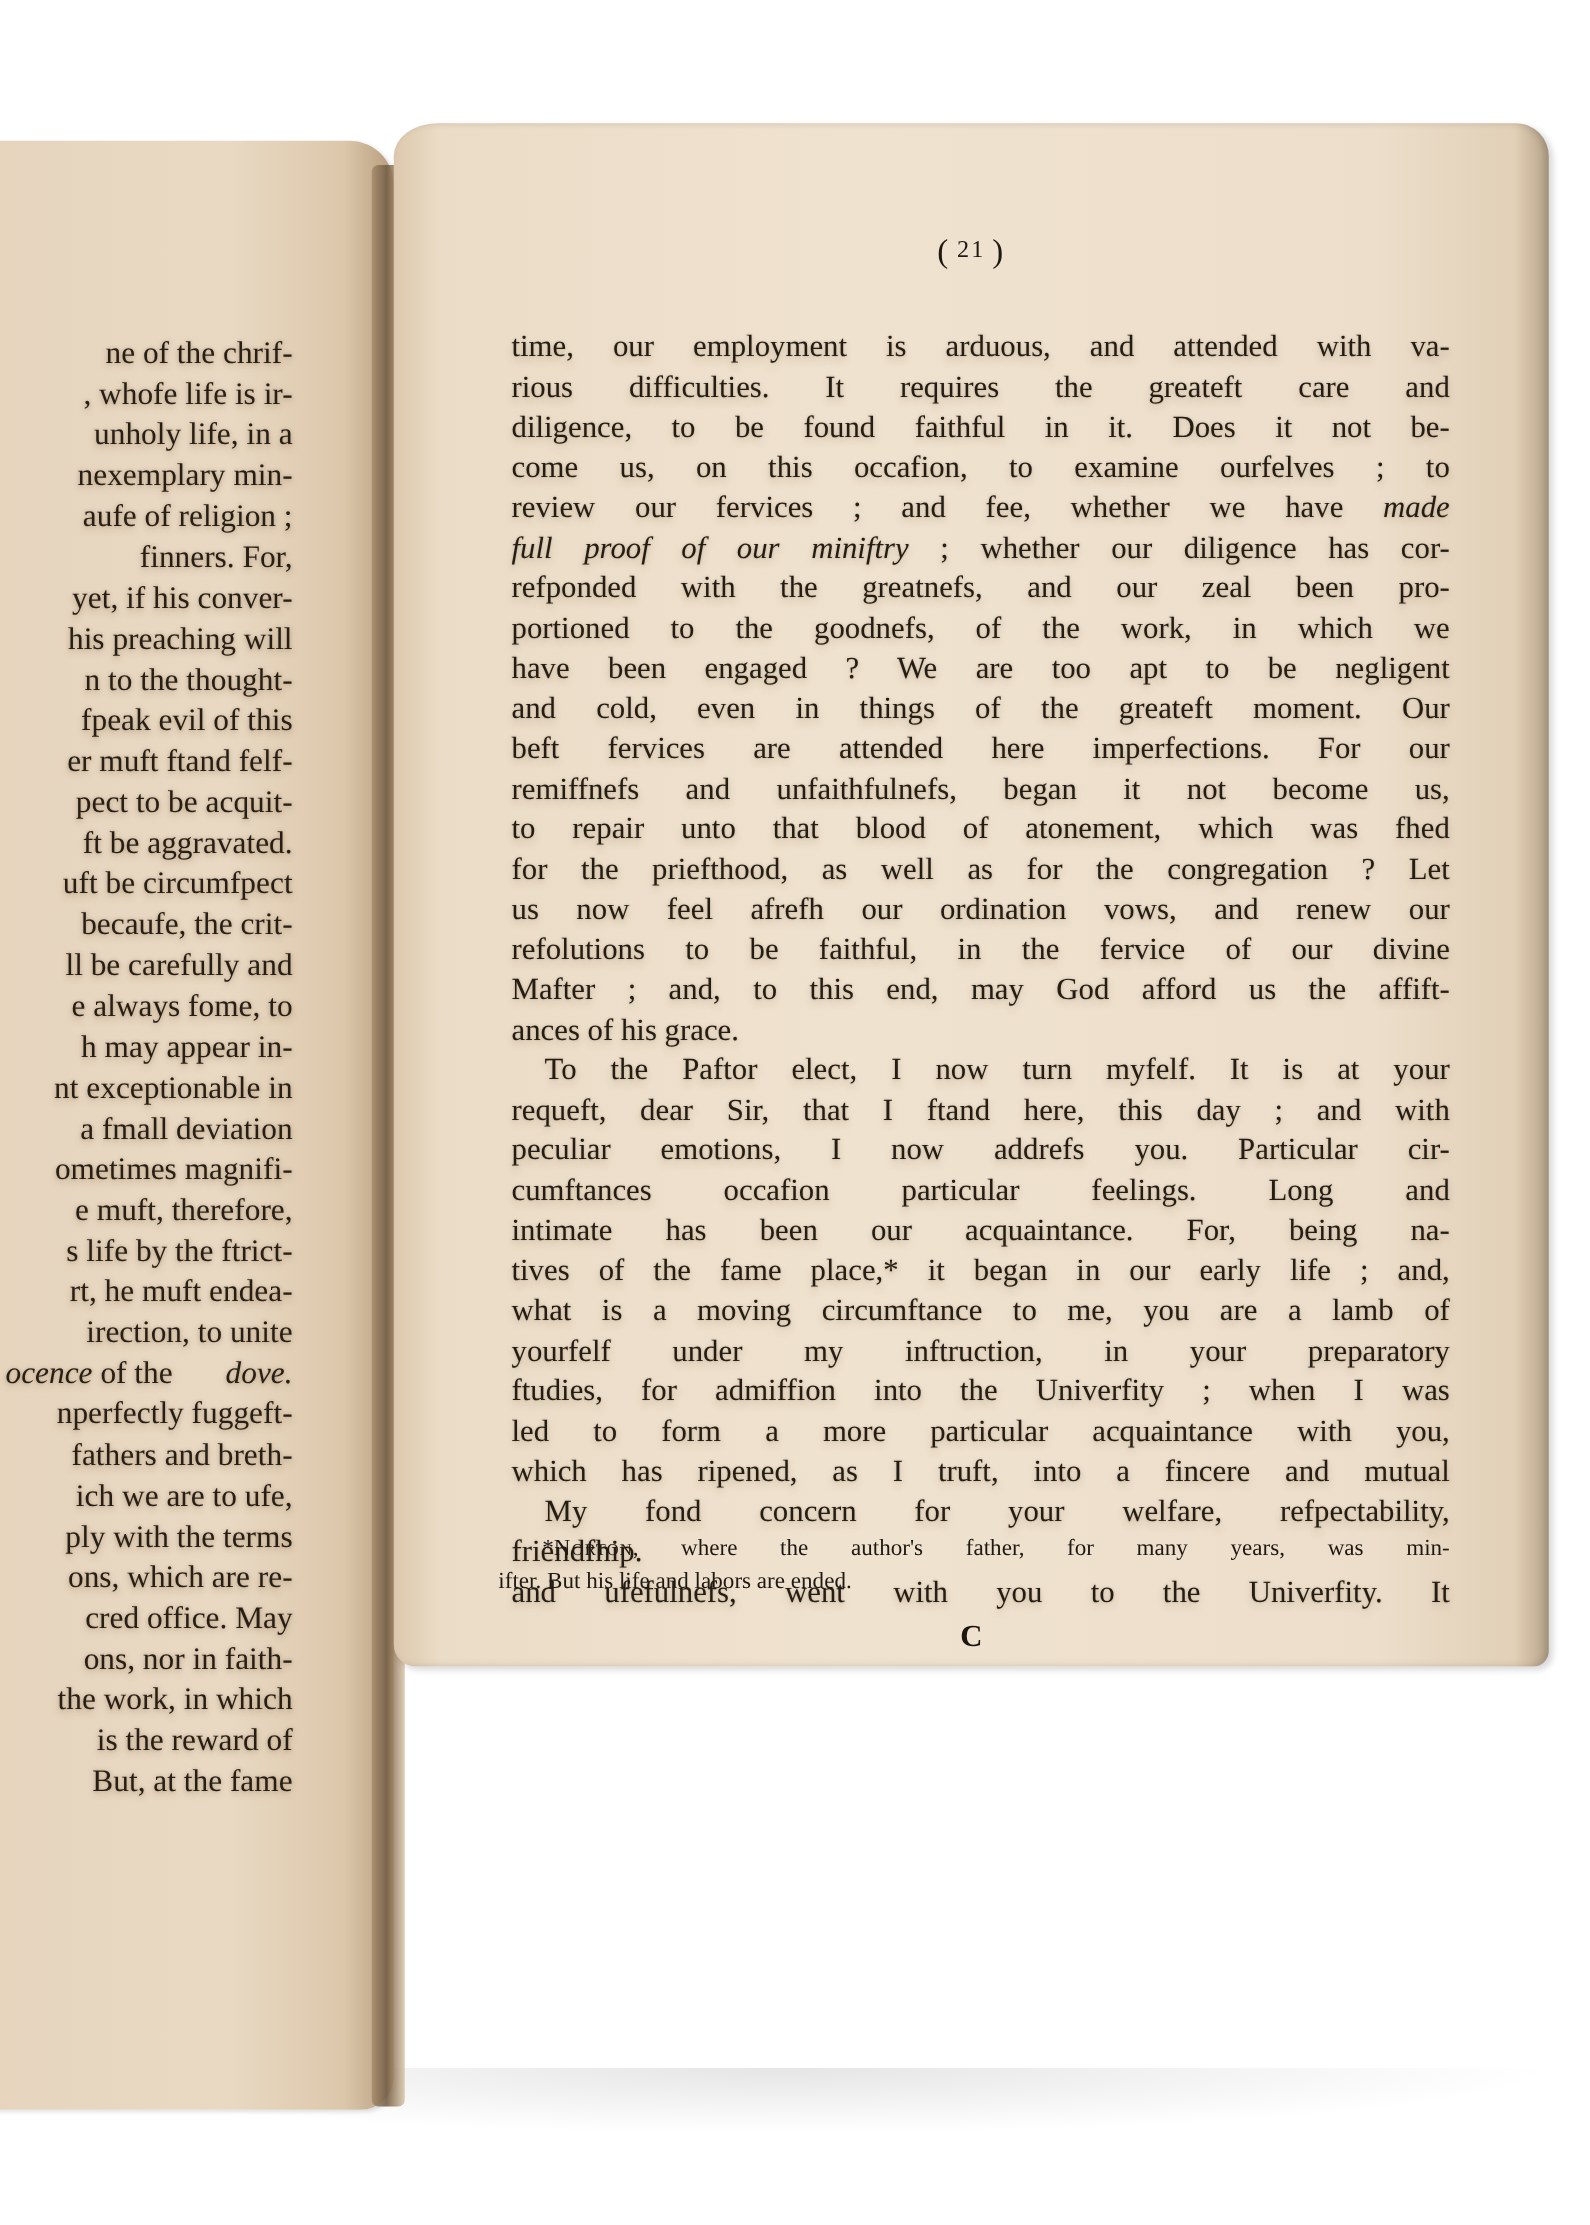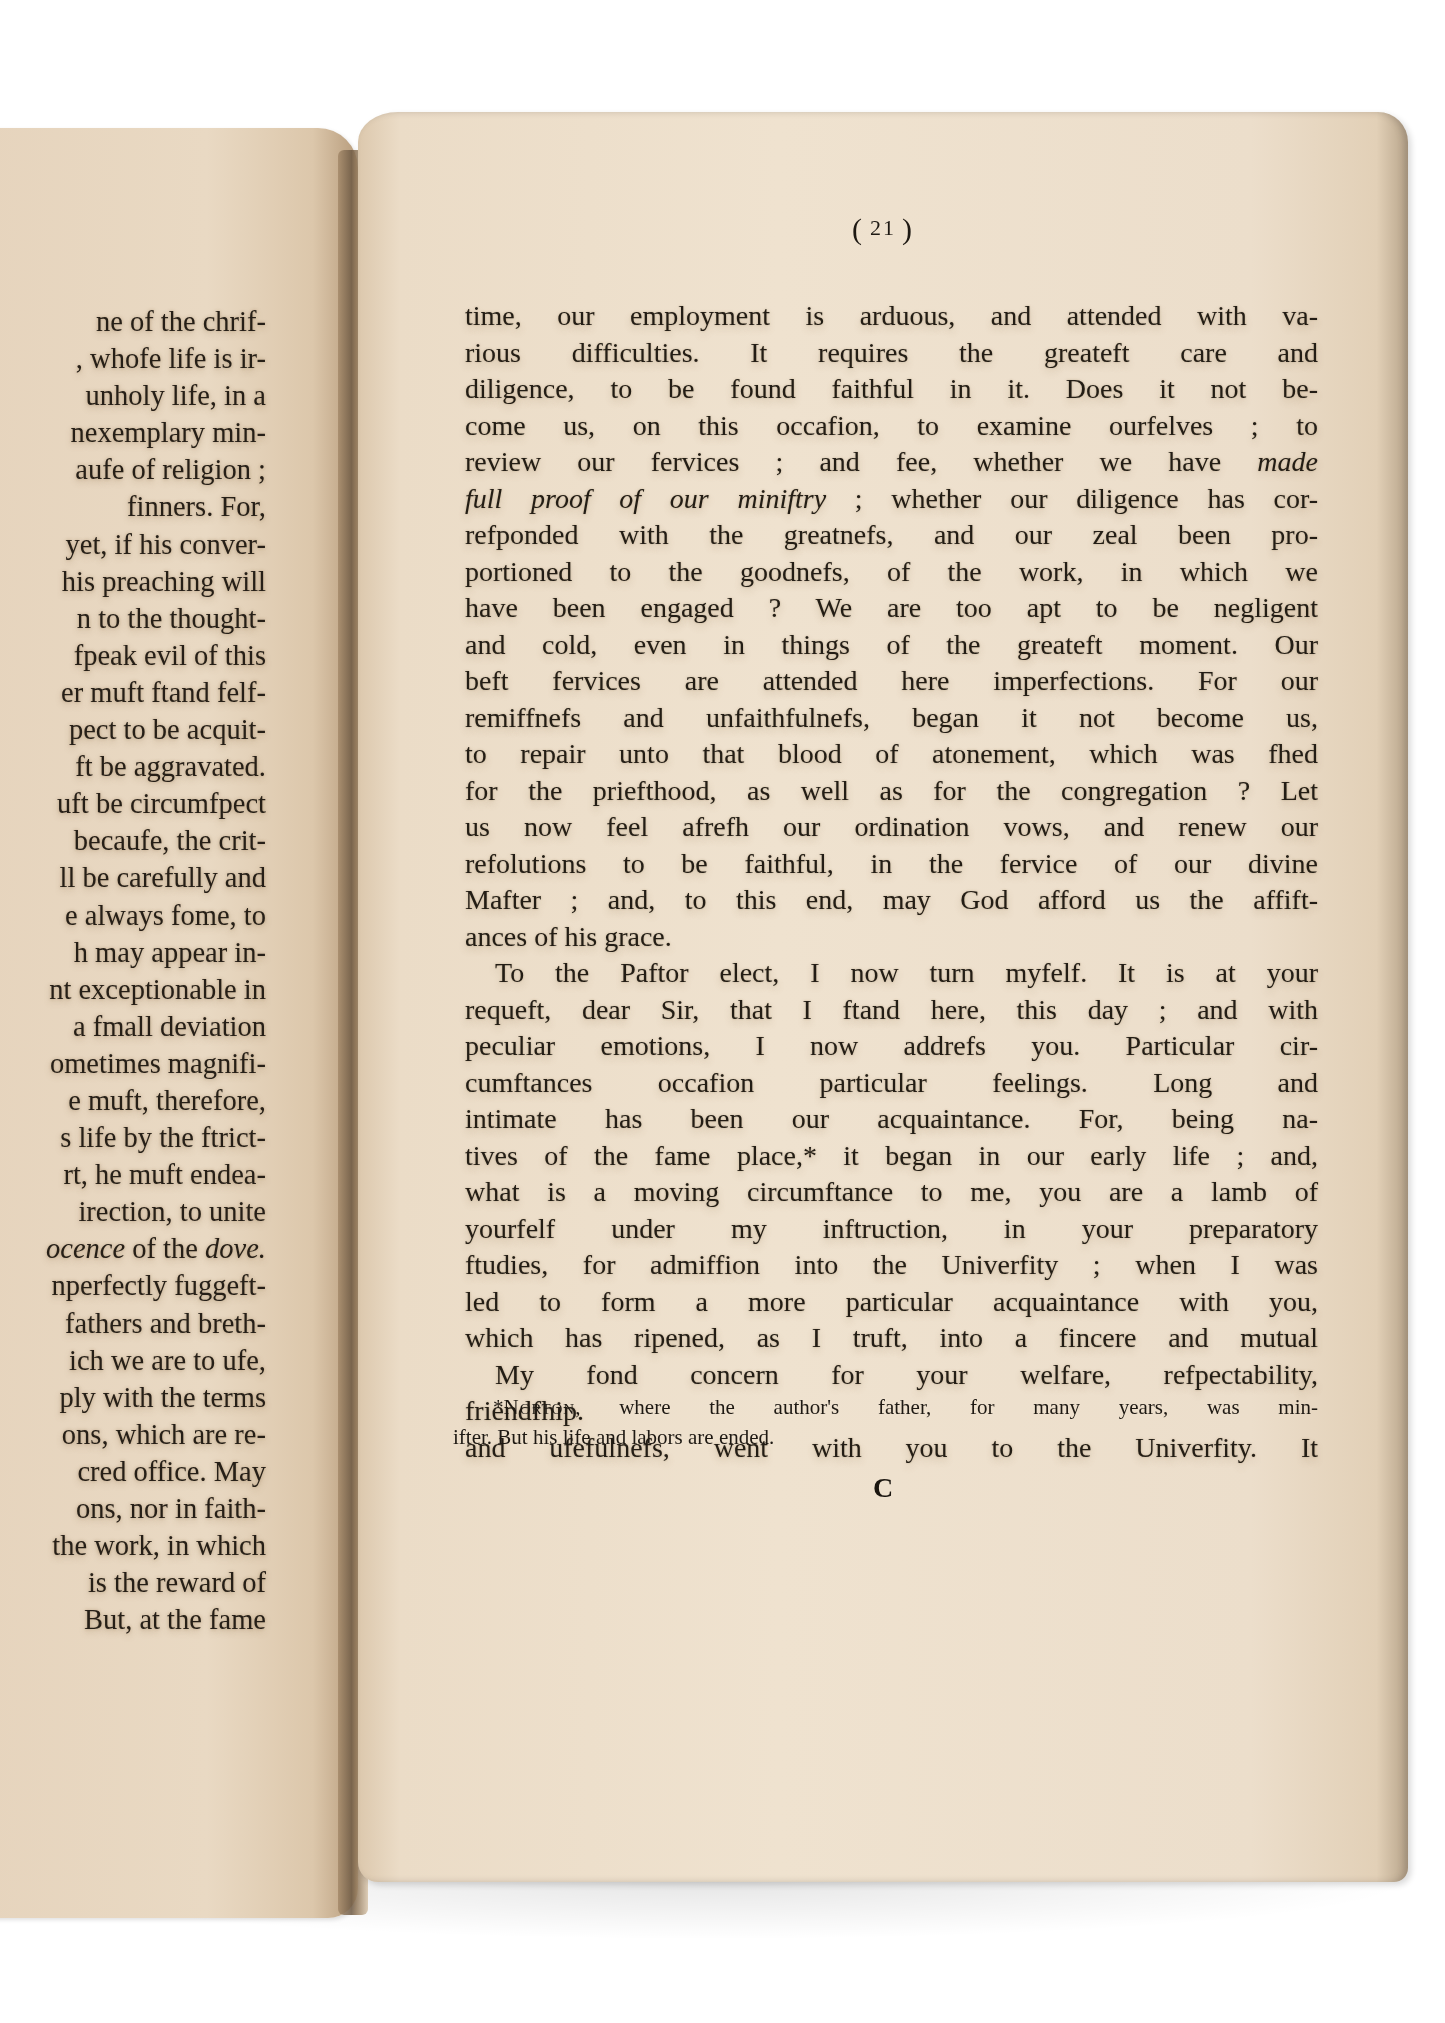--- a/index.html
+++ b/index.html
@@ -23,31 +23,31 @@
   }
   .page-left .lines {
     position: absolute; right: 92px; top: 175px; width: 420px;
     text-align: right;
   }
   .line-l {
     font-size: 28.5px; line-height: 37.1px; height: 37.1px; white-space: nowrap;
     color: #261f17;
     text-shadow: 0 0 3px rgba(120,90,50,0.35), 0 3px 6px rgba(140,110,70,0.35);
   }
-  .line-l i { font-style: italic; }
+  .line-l i { font-style: italic; margin-left: 41px; }
   
   .gutter {
     position: absolute; left: 338px; top: 150px; width: 30px; height: 1765px;
     background: linear-gradient(90deg, #a58a6a 0%, #6e5a44 45%, #8f7658 60%, #d9c6ac 100%);
     border-radius: 6px;
     opacity: 0.85;
   }
   
   .page-right {
-    position: absolute; left: 358px; top: 112px; width: 1050px; height: 1770px;
+    position: absolute; left: 358px; top: 112px; width: 1050px; height: 1403px;
     background: linear-gradient(90deg, #dcc8ad 0%, #ebdcc7 4%, #efe2cf 40%, #ecdecb 85%, #e2d0b7 97%, #b7a48a 100%);
     border-radius: 40px 30px 14px 20px / 30px 30px 14px 20px;
     box-shadow: 3px 3px 6px rgba(0,0,0,0.15), inset -4px 0 6px rgba(90,80,70,0.25);
   }
   .running-head {
     position: absolute; left: 0; width: 100%; top: 100px; text-align: center;
     font-size: 30px; letter-spacing: 2px; color: #1e1913;
   }
   .running-head .num { font-size: 22px; vertical-align: 4px; padding: 0 6px; }
   .body-lines { position: absolute; left: 95px; top: 186px; width: 865px; }

